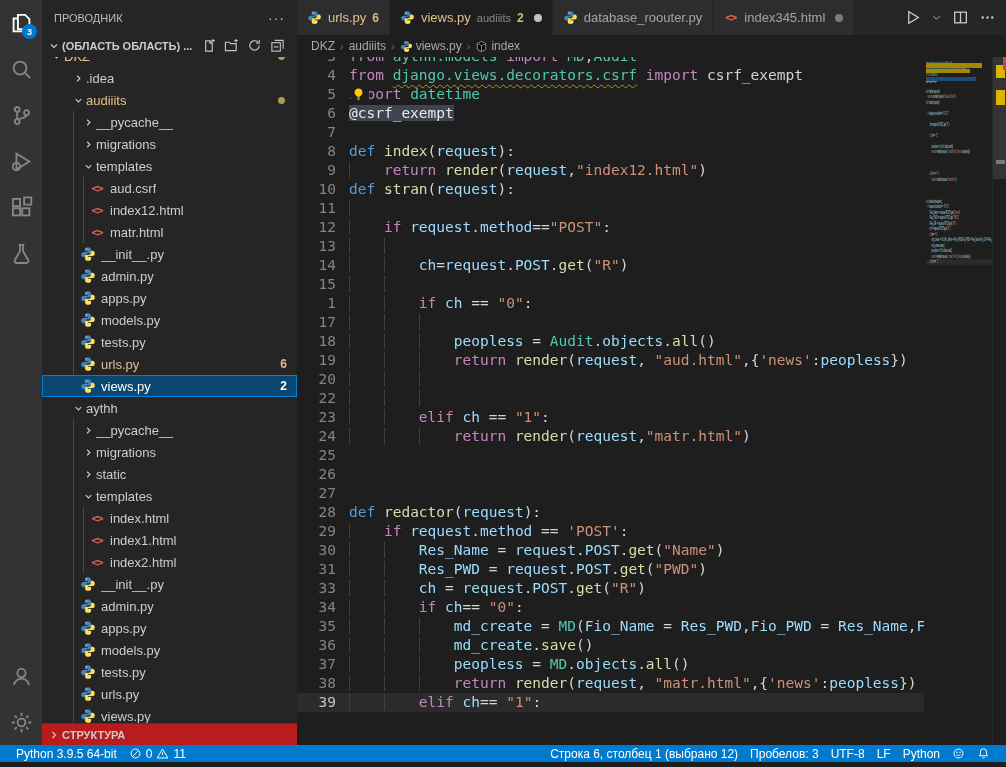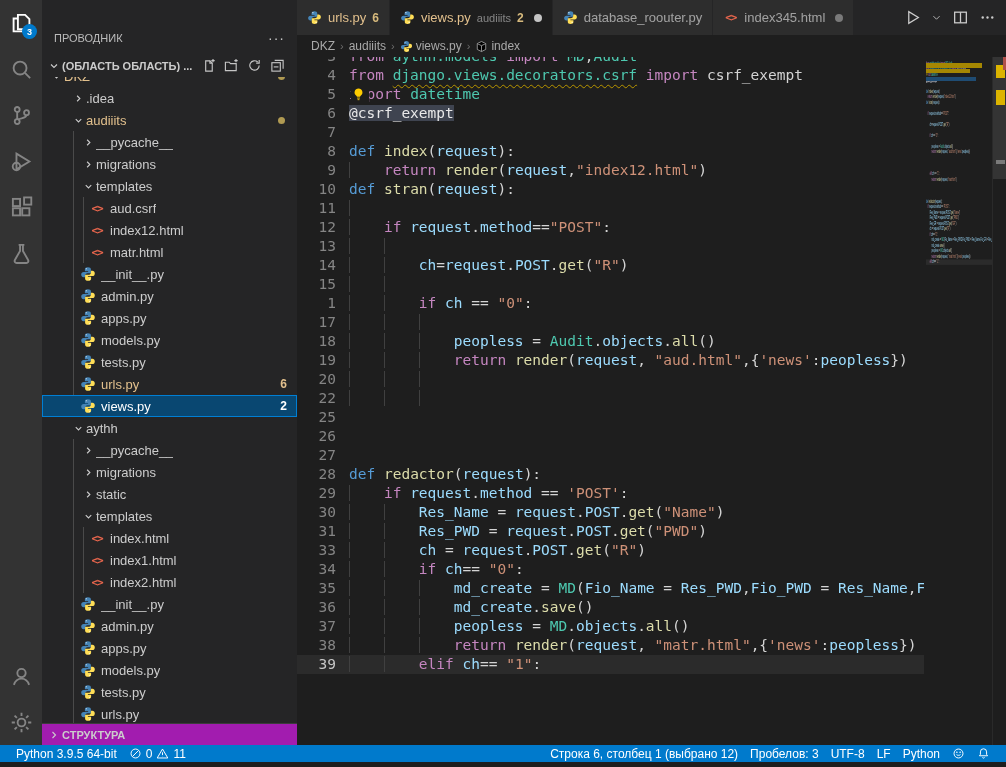--- a/index.html
+++ b/index.html
@@ -12,21 +12,21 @@
   .activitybar { width:42px; background:#333333; display:flex; flex-direction:column; align-items:center; flex-shrink:0; }
   .ab-top { display:flex; flex-direction:column; width:100%; }
   .ab-bottom { margin-top:auto; display:flex; flex-direction:column; width:100%; }
   .ab-item { width:42px; height:46px; display:flex; align-items:center; justify-content:center; position:relative; cursor:pointer; }
   .ab-item svg { width:23px; height:23px; stroke:#858585; fill:none; stroke-width:1.3; }
   .ab-item.active svg { stroke:#ffffff; }
   .ab-badge { position:absolute; right:5px; bottom:7px; background:#007acc; color:#fff; font-size:9px; min-width:15px; height:15px; border-radius:8px; display:flex; align-items:center; justify-content:center; font-weight:bold; }
 
   
   .sidebar { width:255px; background:#252526; flex-shrink:0; display:flex; flex-direction:column; color:#cccccc; overflow:hidden; position:relative; }
-  .sb-title { height:35px; display:flex; align-items:center; padding:6px 12px; font-size:11px; color:#bbbbbb; flex-shrink:0;margin-top:20px; }
+  .sb-title { height:35px; display:flex; align-items:center; padding:6px 12px; font-size:11px; color:#bbbbbb; flex-shrink:0; }
   .sb-title .kebab { margin-left:auto; letter-spacing:1px; color:#c5c5c5; font-size:14px; cursor:pointer; }
   .sb-section { height:22px; display:flex; align-items:center; font-size:11px; font-weight:bold; color:#cccccc; padding:0 4px 0 4px; flex-shrink:0; background:#252526; z-index:3; position:relative; }
   .sb-section .chev { width:16px; height:16px; display:inline-flex; align-items:center; justify-content:center; }
   .sb-section .chev svg { width:12px; height:12px; stroke:#cccccc; fill:none; stroke-width:1.5; transform:rotate(90deg); }
   .sb-section .lbl { white-space:nowrap; overflow:hidden; }
   .ws-actions { margin-left:auto; display:flex; gap:8px; padding-right:8px; }
   .ws-actions svg { width:15px; height:15px; stroke:#c5c5c5; fill:none; stroke-width:1.2; cursor:pointer; }
   .tree { flex:1; overflow:hidden; position:relative; }
   .trow { height:22px; display:flex; align-items:center; font-size:13px; cursor:pointer; position:relative; white-space:nowrap; }
   .trow .chev { width:16px; flex-shrink:0; display:inline-flex; align-items:center; justify-content:center; }
@@ -37,21 +37,21 @@
   .trow.modified .label { color:#e2c08d; }
   .trow .badge { margin-left:auto; margin-right:10px; font-size:12px; color:#e2c08d; font-weight:bold; }
   .trow .dot { margin-left:auto; margin-right:12px; width:7px; height:7px; border-radius:50%; background:#b09a52; }
   .trow.selected { background:#094771; outline:1px solid #007fd4; outline-offset:-1px; }
   .trow.selected .label { color:#ffffff; }
   .trow.selected .badge { color:#ffffff; }
   .trow.g1 { background-image:linear-gradient(#4a4a4a,#4a4a4a); background-repeat:no-repeat; background-size:1px 100%; background-position:31px 0; }
   .trow.g2 { background-image:linear-gradient(#4a4a4a,#4a4a4a),linear-gradient(#4a4a4a,#4a4a4a); background-repeat:no-repeat; background-size:1px 100%,1px 100%; background-position:31px 0,41px 0; }
   .trow.selected.g1,.trow.selected.g2{ background-image:none; }
   .html-glyph { color:#e8664d; font-size:11px; font-weight:bold; letter-spacing:-1px; font-family:"DejaVu Sans Mono",monospace; }
-  .structure { height:22px; display:flex; align-items:center; font-size:11px; font-weight:bold; padding-left:4px; border-top:1px solid #3c3c3c; background:#a21caf; flex-shrink:0; }
+  .structure { height:22px; display:flex; align-items:center; font-size:11px; font-weight:bold; padding-left:4px; border-top:1px solid #3c3c3c; background:#b91c1c; flex-shrink:0; }
   .structure .chev { width:16px; display:inline-flex; align-items:center; justify-content:center; }
   .structure .chev svg { width:12px; height:12px; stroke:#cccccc; fill:none; stroke-width:1.5; }
 
   
   .editor-area { flex:1; display:flex; flex-direction:column; background:#1e1e1e; overflow:hidden; }
   .tabbar { height:35px; background:#252526; display:flex; align-items:stretch; flex-shrink:0; }
   .tabs { display:flex; }
   .tab { display:flex; align-items:center; gap:6px; padding:0 10px; font-size:13px; color:rgba(255,255,255,.55); background:#2d2d2d; border-right:1px solid #252526; cursor:pointer; white-space:nowrap; }
   .tab.active { background:#1e1e1e; color:#ffffff; }
   .tab .ficon { width:15px; height:15px; display:inline-flex; align-items:center; justify-content:center; }
@@ -670,20 +670,28 @@
                 <span class="gutter">19</span>
                 <span class="ctext"><span class="tk-w">            </span><span class="tk-k">return</span><span class="tk-t"> </span><span class="tk-f">render</span><span class="tk-t">(</span><span class="tk-v">request</span><span class="tk-t">, </span><span class="tk-s">"aud.html"</span><span class="tk-t">,{</span><span class="tk-s">'news'</span><span class="tk-t">:</span><span class="tk-v">peopless</span><span class="tk-t">})</span></span>
               </div>
               <div class="cl">
                 <span class="gutter">20</span>
                 <span class="ctext"><span class="tk-w">            </span></span>
               </div>
               <div class="cl">
                 <span class="gutter">22</span>
                 <span class="ctext"><span class="tk-w">            </span></span>
+              </div>
+              <div class="cl">
+                <span class="gutter">23</span>
+                <span class="ctext"><span class="tk-w">        </span><span class="tk-k">elif</span><span class="tk-t"> </span><span class="tk-v">ch</span><span class="tk-t"> == </span><span class="tk-s">"1"</span><span class="tk-t">:</span></span>
+              </div>
+              <div class="cl">
+                <span class="gutter">24</span>
+                <span class="ctext"><span class="tk-w">            </span><span class="tk-k">return</span><span class="tk-t"> </span><span class="tk-f">render</span><span class="tk-t">(</span><span class="tk-v">request</span><span class="tk-t">,</span><span class="tk-s">"matr.html"</span><span class="tk-t">)</span></span>
               </div>
               <div class="cl">
                 <span class="gutter">25</span>
                 <span class="ctext"></span>
               </div>
               <div class="cl">
                 <span class="gutter">26</span>
                 <span class="ctext"></span>
               </div>
               <div class="cl">

